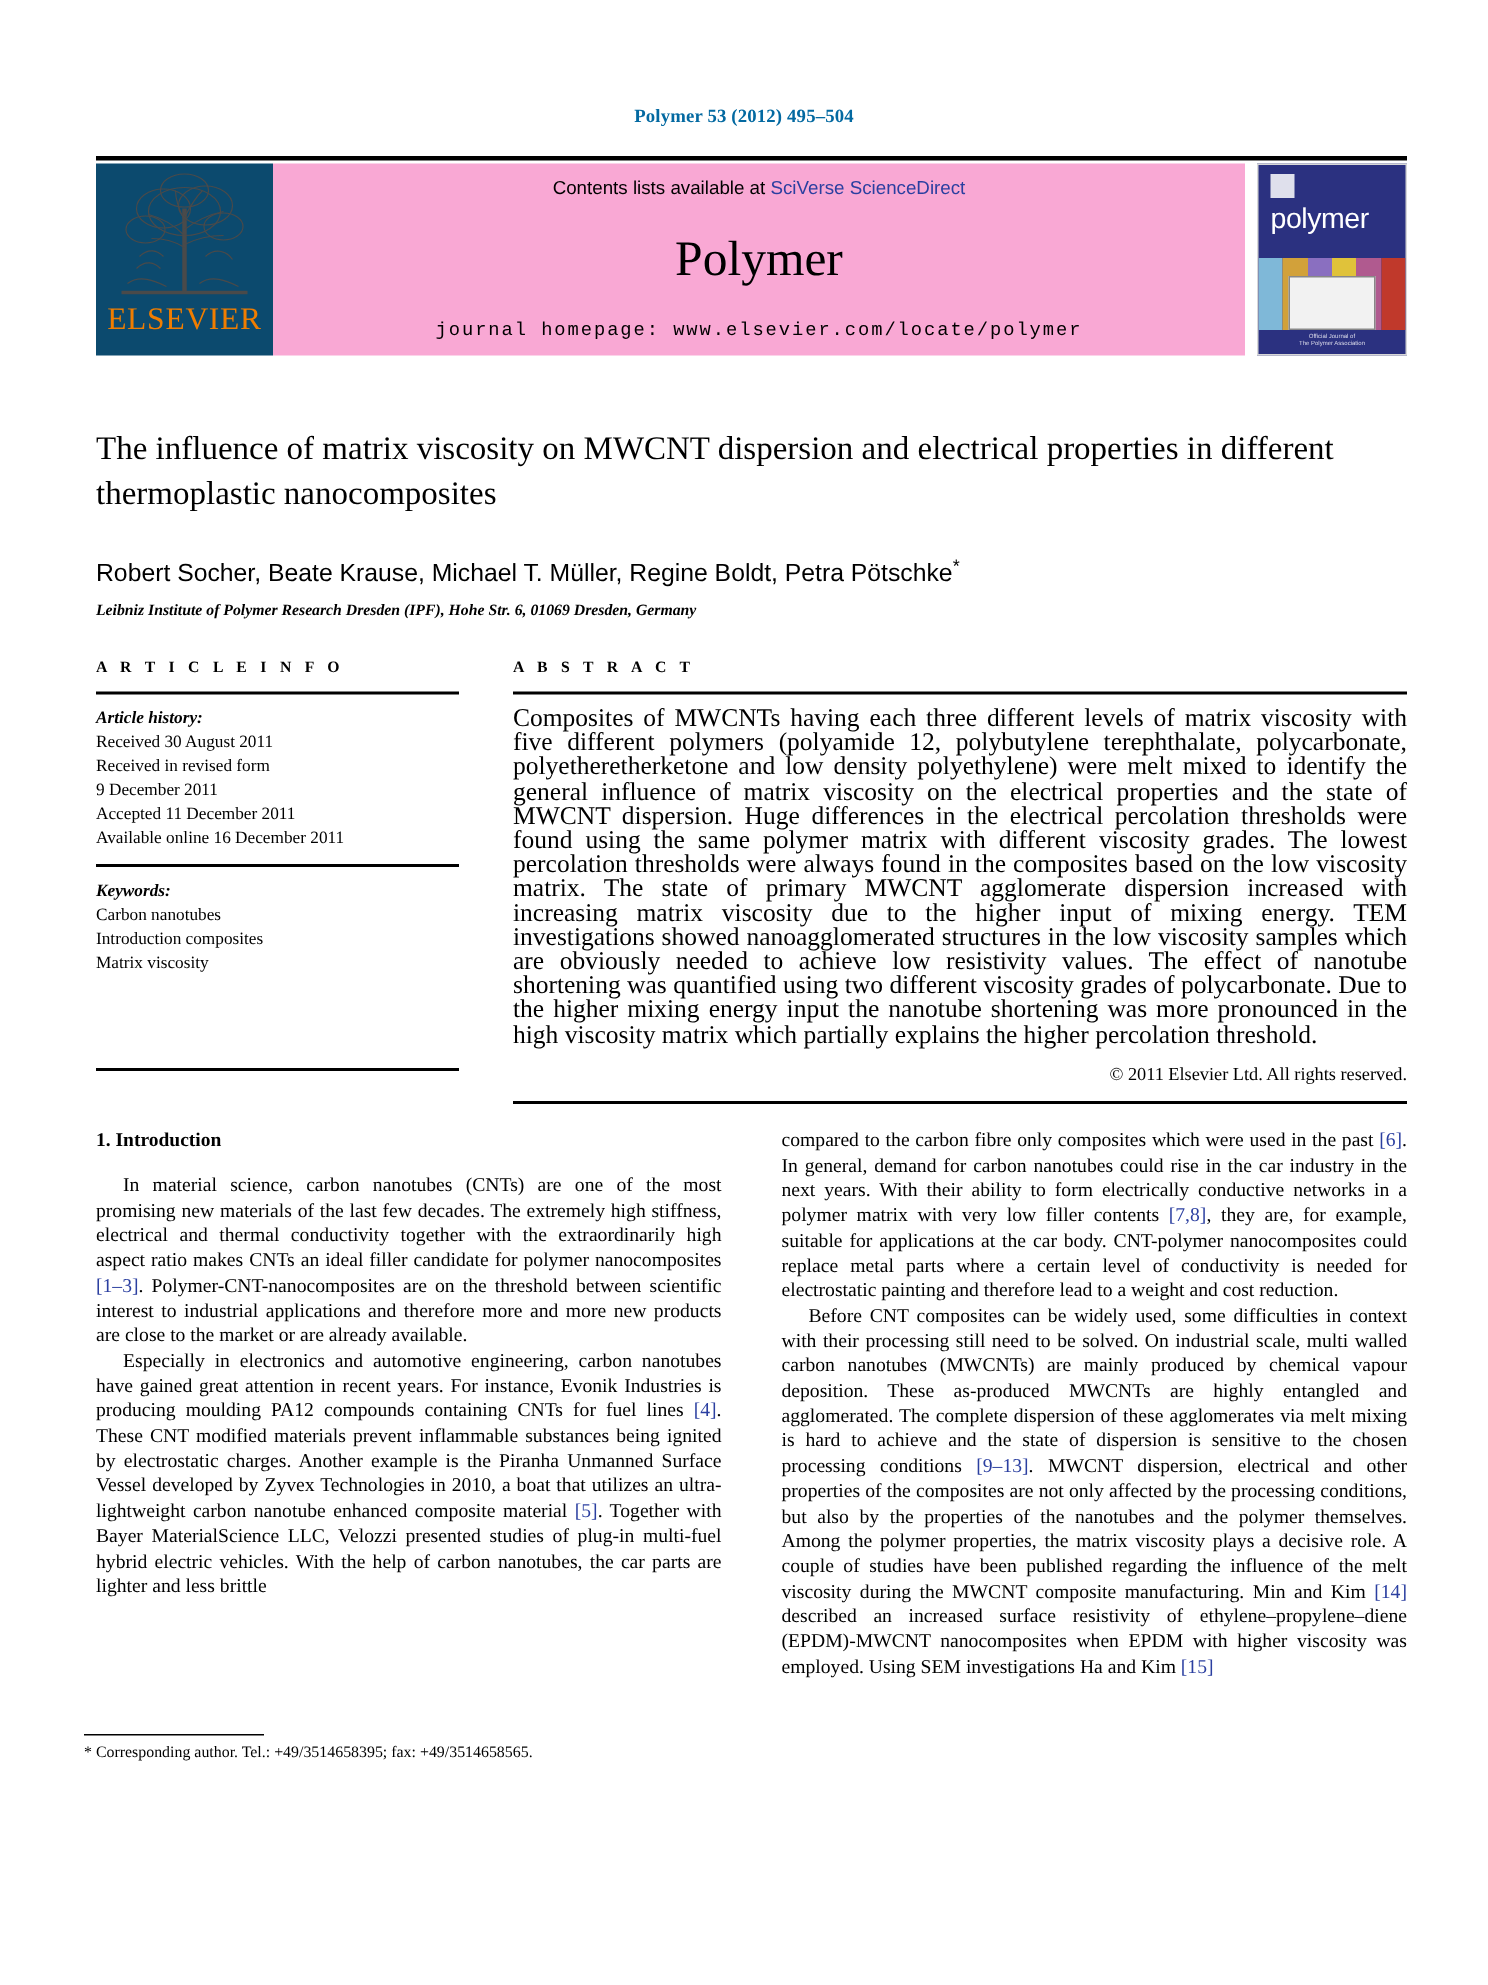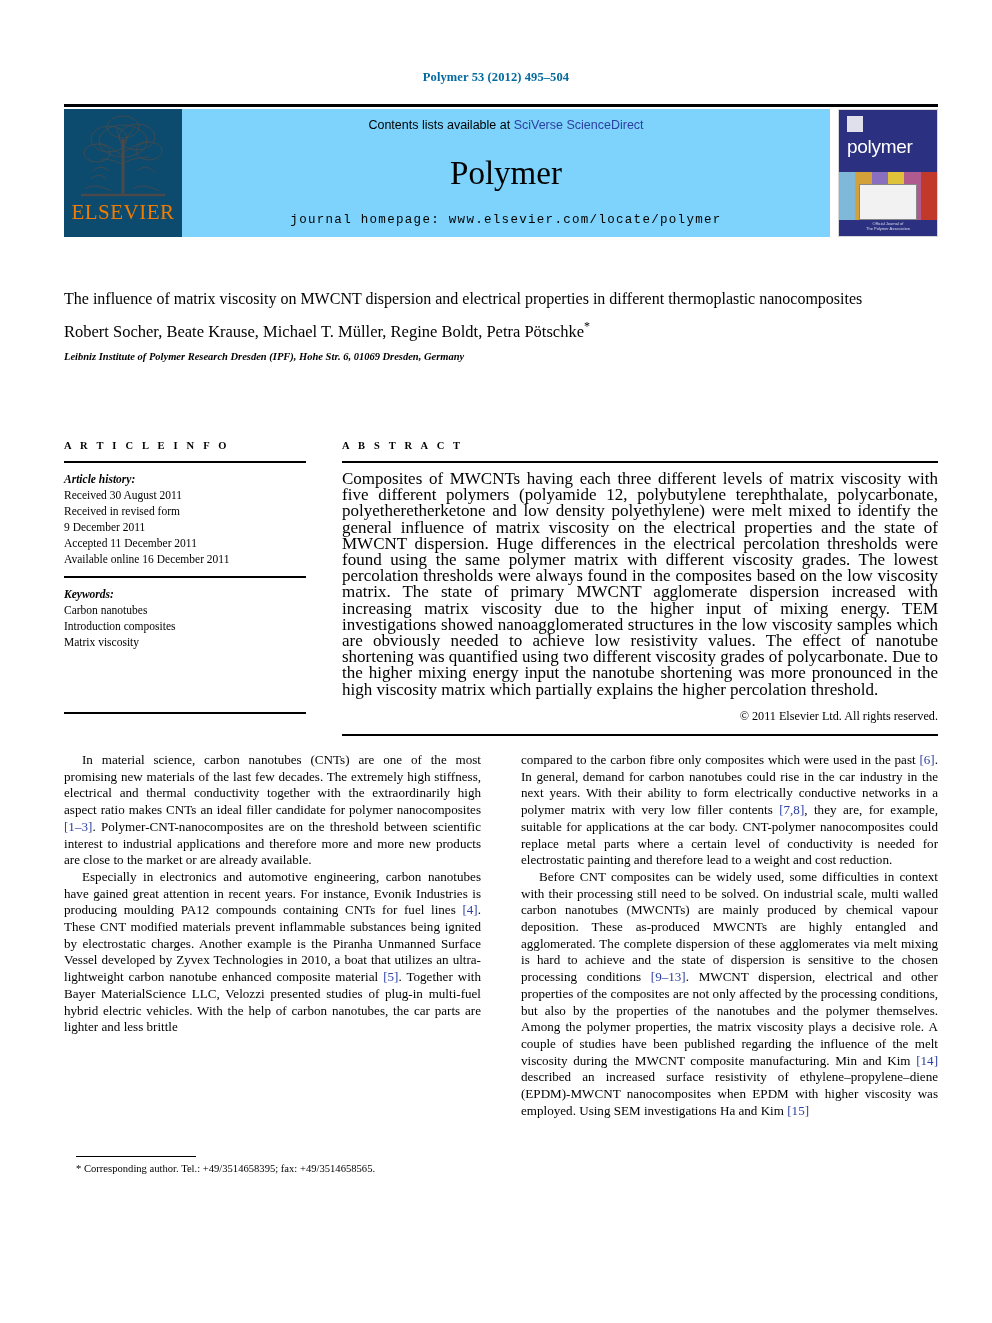--- a/index.html
+++ b/index.html
@@ -64,21 +64,21 @@
   .elsevier-word {
     font-family: "Liberation Serif", serif;
     color: #f07d00;
     font-size: 21px;
     letter-spacing: 0.5px;
     line-height: 1;
     margin-top: 1px;
   }
   .masthead-center {
     flex: 1 1 auto;
-    background: #7dd3fc;
+    background: #f9a8d4;
     display: flex;
     flex-direction: column;
     align-items: center;
     justify-content: space-between;
     padding: 9px 0 10px 0;
   }
   .contents-line {
     font-family: "Liberation Sans", sans-serif;
     font-size: 12.5px;
     color: #000;
@@ -150,30 +150,30 @@
   }
 
   
   .title-block {
     position: absolute;
     left: 64px; top: 284px;
     width: 874px;
   }
   .article-title {
     font-family: "Liberation Serif", serif;
-    font-size: 16px;
+    font-size: 22px;
     line-height: 30px;
     font-weight: normal;
     margin: 0;
     color: #000;
   }
   .authors {
-    font-family: Liberation Serif, serif;
+    font-family: Liberation Sans, sans-serif;
     font-size: 16.5px;
-    margin-top: 5px;
+    margin-top: 26px;
     color: #000;
   }
   .authors .star { font-size: 12px; vertical-align: super; }
   .affiliation {
     font-family: "Liberation Serif", serif;
     font-style: italic;
     font-weight: bold;
     font-size: 10.5px;
     margin-top: 9px;
     color: #000;
@@ -259,21 +259,21 @@
     margin: 0;
     text-indent: 18px;
     hyphens: auto;
   }
   .para + .para { margin-top: 0; }
   .ref { color: #2b3fa0; }
 
   
   .footnote {
     position: absolute;
-    left: 76px; top: 1156px;
+    left: 56px; top: 1156px;
     width: 417px;
   }
   .footnote-rule {
     border-top: 1px solid #000;
     width: 120px;
     margin-bottom: 5px;
   }
   .fn-line {
     font-size: 10.6px;
     line-height: 14px;
@@ -399,20 +399,21 @@
       <p class="abstract-text">Composites of MWCNTs having each three different levels of matrix viscosity with five different polymers (polyamide 12, polybutylene terephthalate, polycarbonate, polyetheretherketone and low density polyethylene) were melt mixed to identify the general influence of matrix viscosity on the electrical properties and the state of MWCNT dispersion. Huge differences in the electrical percolation thresholds were found using the same polymer matrix with different viscosity grades. The lowest percolation thresholds were always found in the composites based on the low viscosity matrix. The state of primary MWCNT agglomerate dispersion increased with increasing matrix viscosity due to the higher input of mixing energy. TEM investigations showed nanoagglomerated structures in the low viscosity samples which are obviously needed to achieve low resistivity values. The effect of nanotube shortening was quantified using two different viscosity grades of polycarbonate. Due to the higher mixing energy input the nanotube shortening was more pronounced in the high viscosity matrix which partially explains the higher percolation threshold.</p>
       <div class="copyright">© 2011 Elsevier Ltd. All rights reserved.</div>
       <div class="abs-bottom-rule"></div>
     </div>
 
   </div>
 
   <div class="body-cols">
 
     <div class="bcol">
+      <div class="head2">1. Introduction</div>
       <p class="para">
         In material science, carbon nanotubes (CNTs) are one of the most promising new materials of the last few decades. The extremely high stiffness, electrical and thermal conductivity together with the extraordinarily high aspect ratio makes CNTs an ideal filler candidate for polymer nanocomposites <span class="ref">[1–3]</span>. Polymer-CNT-nanocomposites are on the threshold between scientific interest to industrial applications and therefore more and more new products are close to the market or are already available.
       </p>
       <p class="para">
         Especially in electronics and automotive engineering, carbon nanotubes have gained great attention in recent years. For instance, Evonik Industries is producing moulding PA12 compounds containing CNTs for fuel lines <span class="ref">[4]</span>. These CNT modified materials prevent inflammable substances being ignited by electrostatic charges. Another example is the Piranha Unmanned Surface Vessel developed by Zyvex Technologies in 2010, a boat that utilizes an ultra-lightweight carbon nanotube enhanced composite material <span class="ref">[5]</span>. Together with Bayer MaterialScience LLC, Velozzi presented studies of plug-in multi-fuel hybrid electric vehicles. With the help of carbon nanotubes, the car parts are lighter and less brittle
       </p>
     </div>
 
     <div class="bgap"></div>
 

